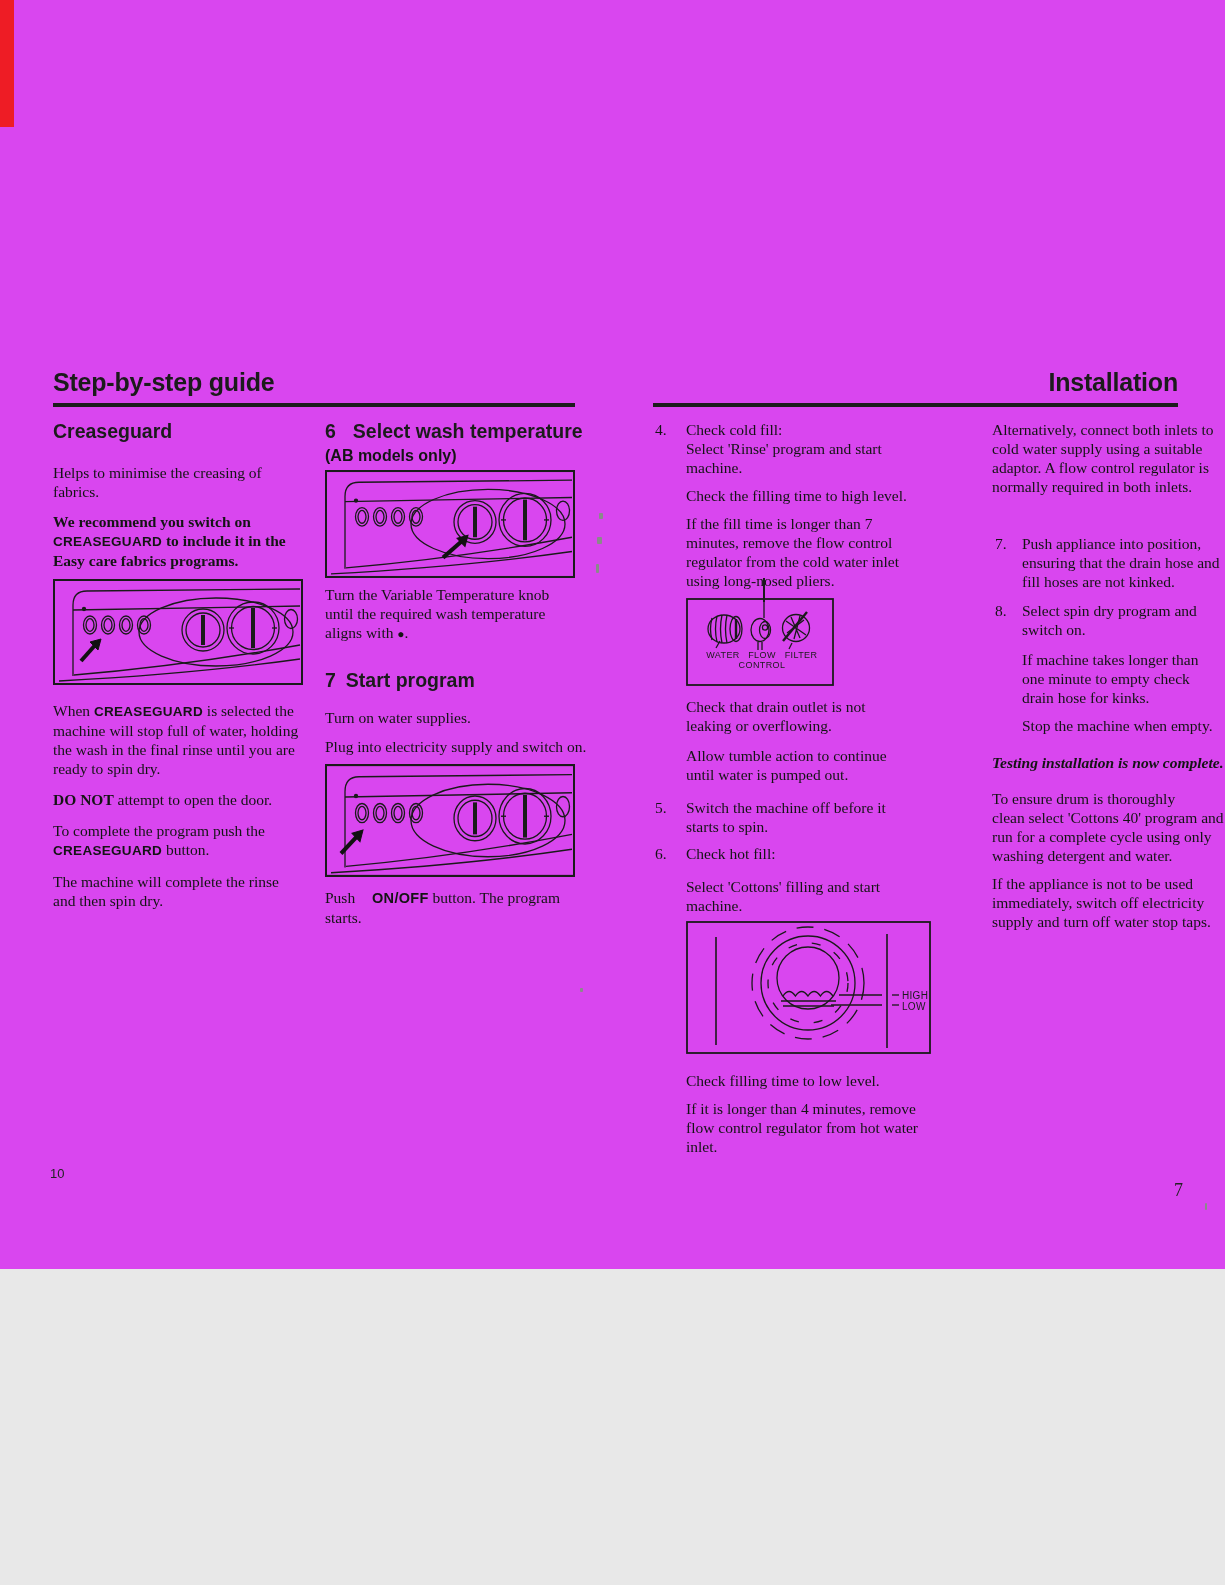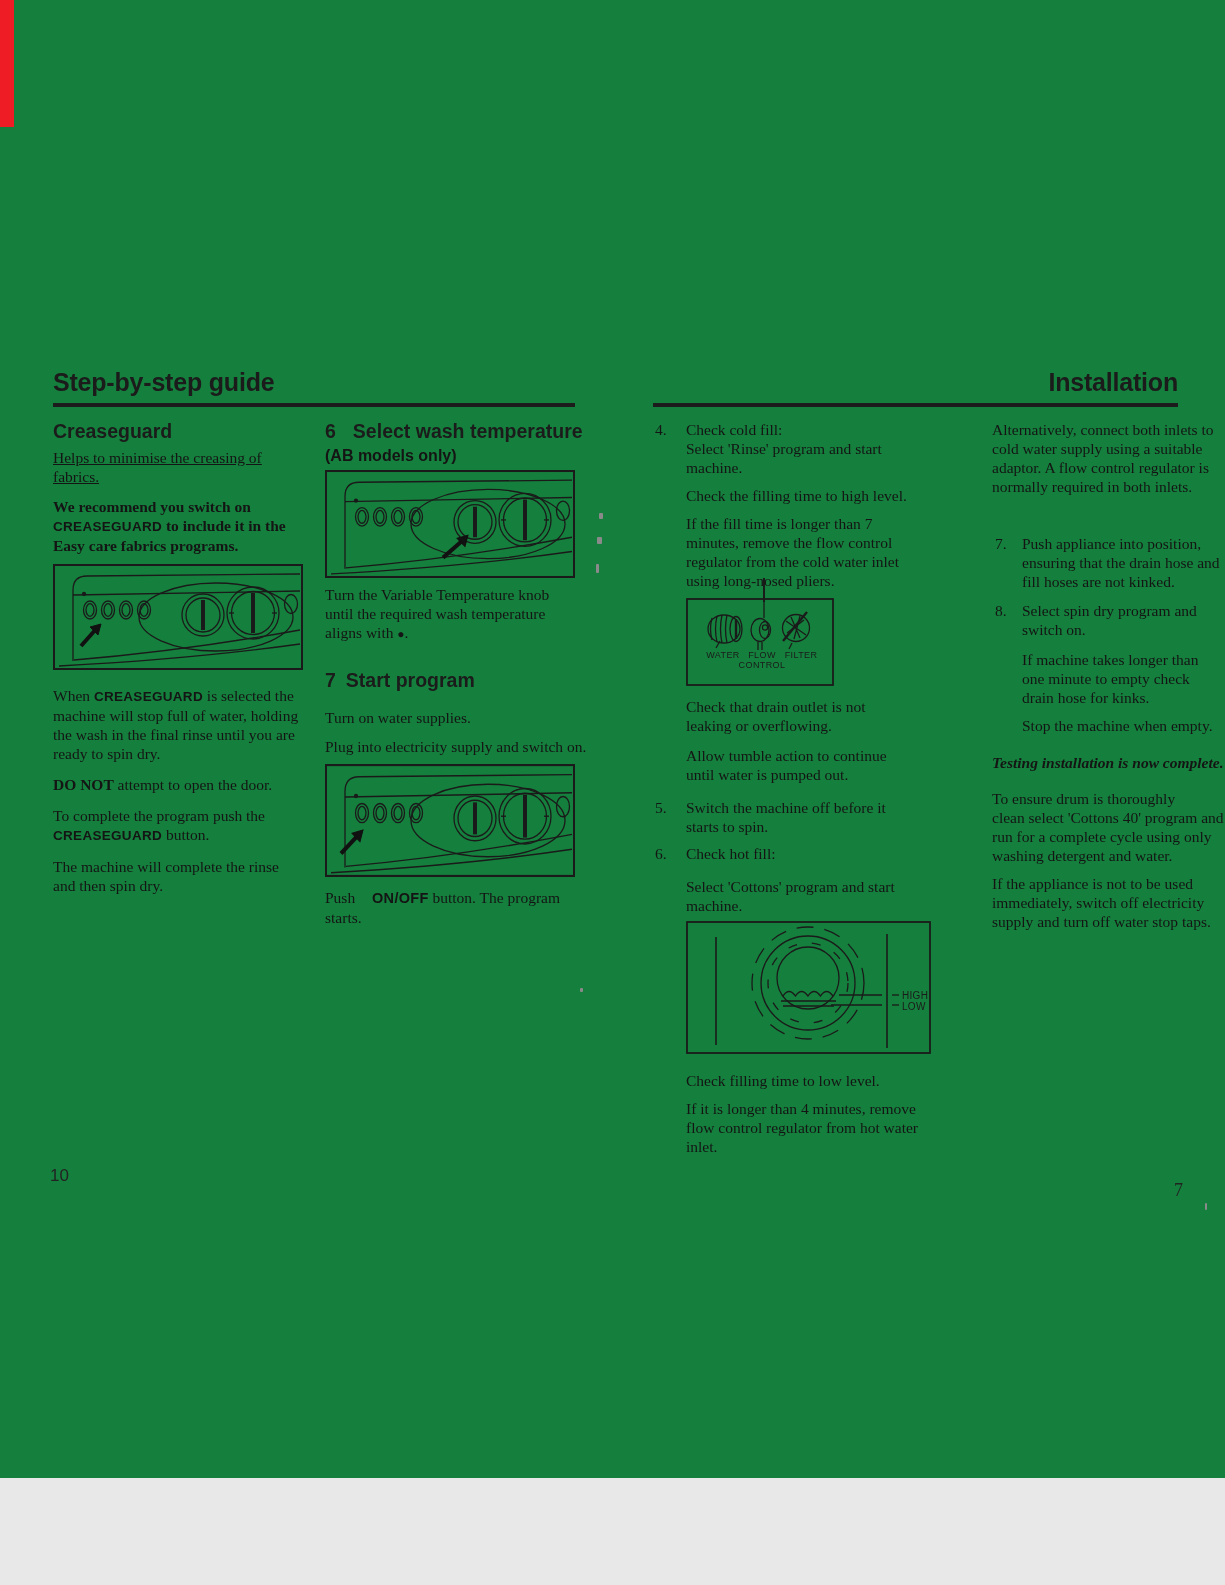--- a/index.html
+++ b/index.html
@@ -1,37 +1,37 @@
 <!DOCTYPE html>
 <html><head>
 <meta charset="utf-8">
 <style>
   html,body{margin:0;padding:0;background:#e8e8e8;}
-  .page{position:relative;width:1225px;height:1478px;background:#15803d;overflow:hidden;
+  .page{position:relative;width:1225px;height:1269px;background:#d946ef;overflow:hidden;
         font-family:"Liberation Serif",serif;color:#141414;}
   
   .hdr{position:absolute;font-family:"Liberation Sans",sans-serif;font-weight:bold;
        font-size:25px;letter-spacing:-0.2px;color:#1b1b1b;}
   .rule{position:absolute;height:3.5px;background:#1c1c1c;}
   
   .col{position:absolute;font-size:15.5px;line-height:19px;}
   .p{margin:0;white-space:pre-line;}
   .h2{font-family:"Liberation Sans",sans-serif;font-weight:bold;font-size:19.5px;
       line-height:23px;color:#1b1b1b;margin:0;}
   .h2 .stepnum{display:inline-block;}
   .sub{font-family:"Liberation Sans",sans-serif;font-weight:bold;font-size:16px;margin:0;}
   .brand{font-family:"Liberation Sans",sans-serif;font-weight:bold;font-size:13.5px;letter-spacing:0.3px;}
   .bserif{font-weight:bold;}
   .noteital{font-weight:bold;font-style:italic;}
   .item{position:relative;padding-left:31px;}
   .num{position:absolute;left:0;top:0;}
   .itxt{white-space:pre-line;}
   .figbox{position:relative;}
   .figbox svg{display:block;}
-  .pgnum{position:absolute;font-family:"Liberation Sans",sans-serif;font-size:17px;color:#222;}
+  .pgnum{position:absolute;font-family:"Liberation Sans",sans-serif;font-size:13px;color:#222;}
   
   .redstrip{position:absolute;left:0;top:0;width:14px;height:127px;background:#ee1c25;}
   .bluemark{position:absolute;left:108px;top:1571px;width:123px;height:2.5px;background:#1414cc;}
   .scanedge{position:absolute;left:0;top:1577px;width:1225px;height:8px;
     background:repeating-linear-gradient(90deg,#0d0d0d 0 17px,#2e2e2e 17px 20px,#0d0d0d 20px 33px,#484848 33px 34.5px);}
   .scangap{position:absolute;top:1577px;height:8px;background:#ffffff;}
   .speck{position:absolute;background:#8a8a8a;border-radius:1px;}
 </style>
 </head>
 <body>
@@ -49,21 +49,21 @@
   <div class="speck" style="left:580px;top:988px;width:3px;height:4px;"></div>
   <div class="speck" style="left:1205px;top:1203px;width:2px;height:7px;"></div>
 
   <div class="hdr" style="left:53px;top:368px;">Step-by-step guide</div>
   <div class="rule" style="left:53px;top:403px;width:522px;"></div>
   <div class="hdr" style="left:653px;top:368px;width:525px;text-align:right;">Installation</div>
   <div class="rule" style="left:653px;top:403px;width:525px;"></div>
 
   <div class="col" style="left:53px;top:420px;width:268px;">
     <h3 class="h2">Creaseguard</h3>
-    <p class="p" style="margin-top:5px;text-decoration:underline;">Helps to minimise the creasing of
+    <p class="p" style="margin-top:20px;">Helps to minimise the creasing of
 fabrics.</p>
     <p class="p bserif" style="margin-top:11px;"><span>We recommend you switch on
 </span><span class="brand">CREASEGUARD</span><span> to include it in the
 Easy care fabrics programs.</span></p>
 
     <div class="figbox" style="margin-top:9px;width:250px;height:106px;">
       <div class="panel-svg" style="width: 100%; height: 100%;">
           <svg viewBox="0 0 250 106" width="100%" height="100%" preserveAspectRatio="none">
     <g fill="none" stroke="#1a1a1a" stroke-width="1.3">
       <rect x="1" y="1" width="248" height="104" stroke-width="2"></rect>
@@ -255,21 +255,21 @@
 
     <div class="item" style="margin-top:14px;">
       <span class="num">5.</span>
       <div class="itxt">Switch the machine off before it
 starts to spin.</div>
     </div>
     <div class="item" style="margin-top:8px;">
       <span class="num">6.</span>
       <div class="itxt">Check hot fill:</div>
     </div>
-    <p class="p" style="margin-top:14px;margin-left:31px;">Select 'Cottons' program and start
+    <p class="p" style="margin-top:14px;margin-left:31px;">Select 'Cottons' filling and start
 machine.</p>
 
     <div class="figbox" style="margin-top:6px;margin-left:31px;width:245px;height:133px;">
       <svg viewBox="0 0 245 133" width="245" height="133">
         <g fill="none" stroke="#1a1a1a" stroke-width="1.3">
           <rect x="1" y="1" width="243" height="131" stroke-width="1.8"></rect>
           <line x1="30" y1="16" x2="30" y2="124" stroke-width="1.6"></line>
           <line x1="201" y1="13" x2="201" y2="127" stroke-width="1.6"></line>
           <circle cx="122" cy="62" r="56" stroke-dasharray="17 11"></circle>
           <circle cx="122" cy="62" r="47"></circle>

